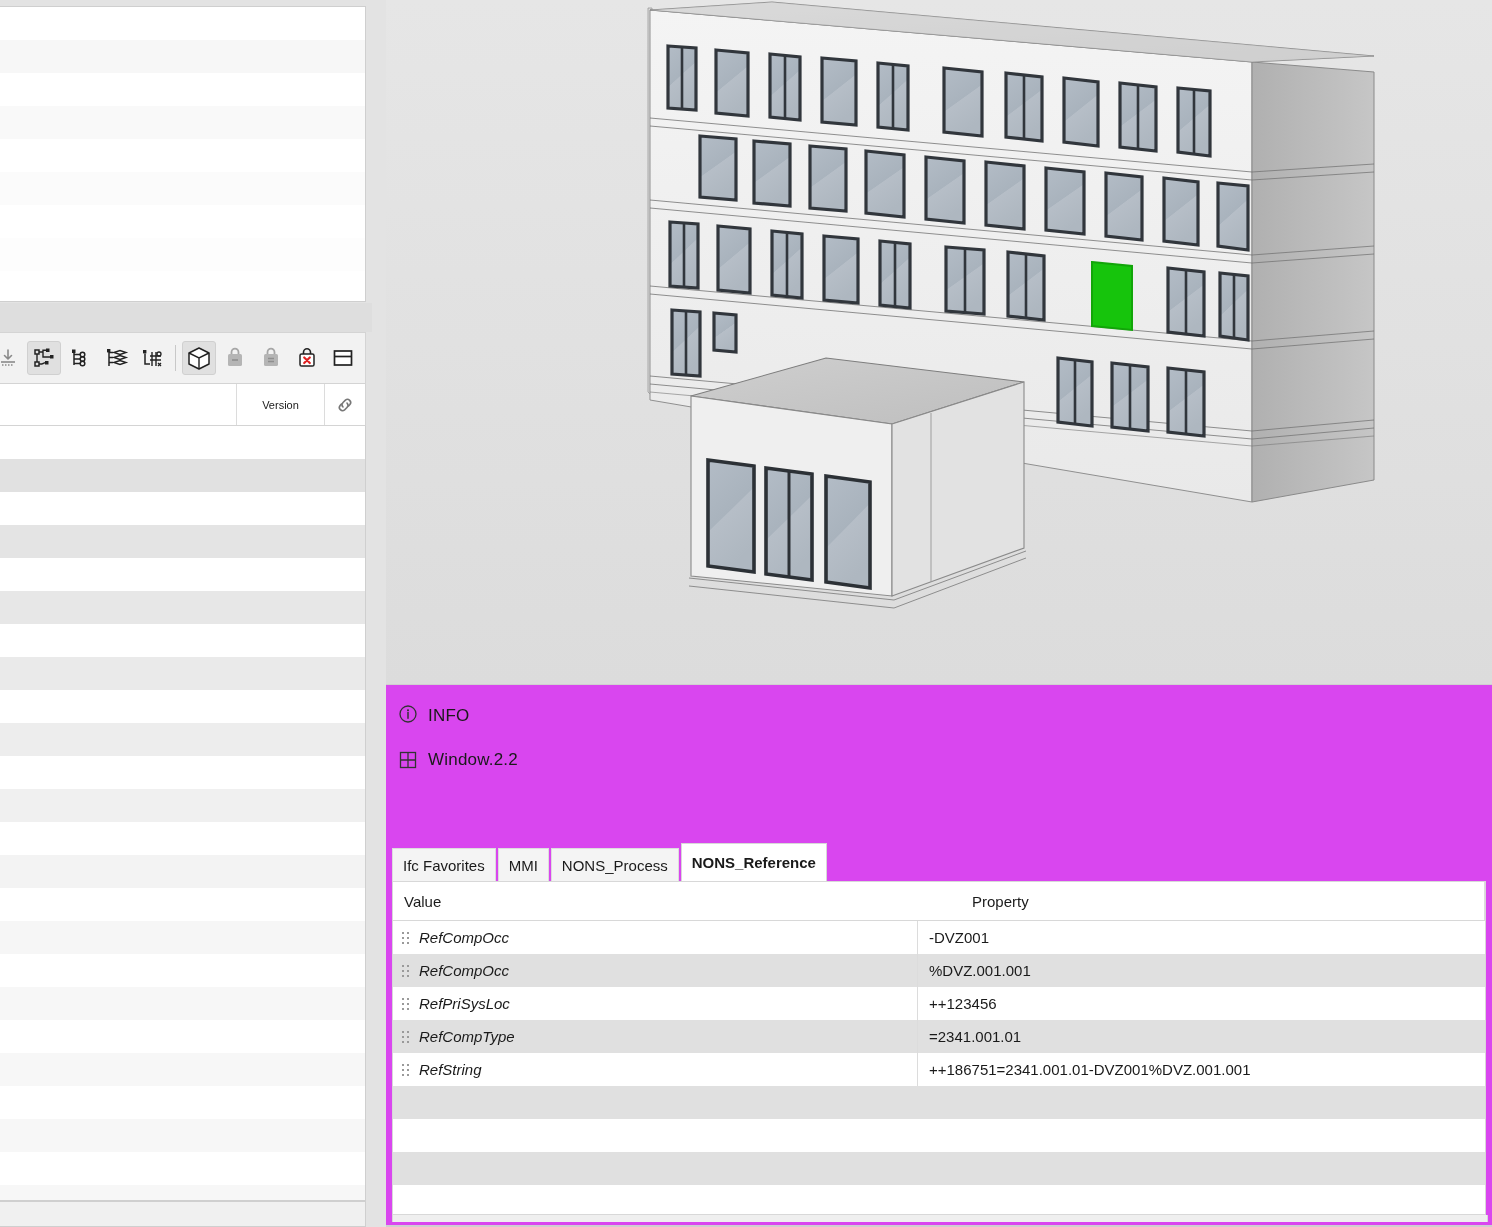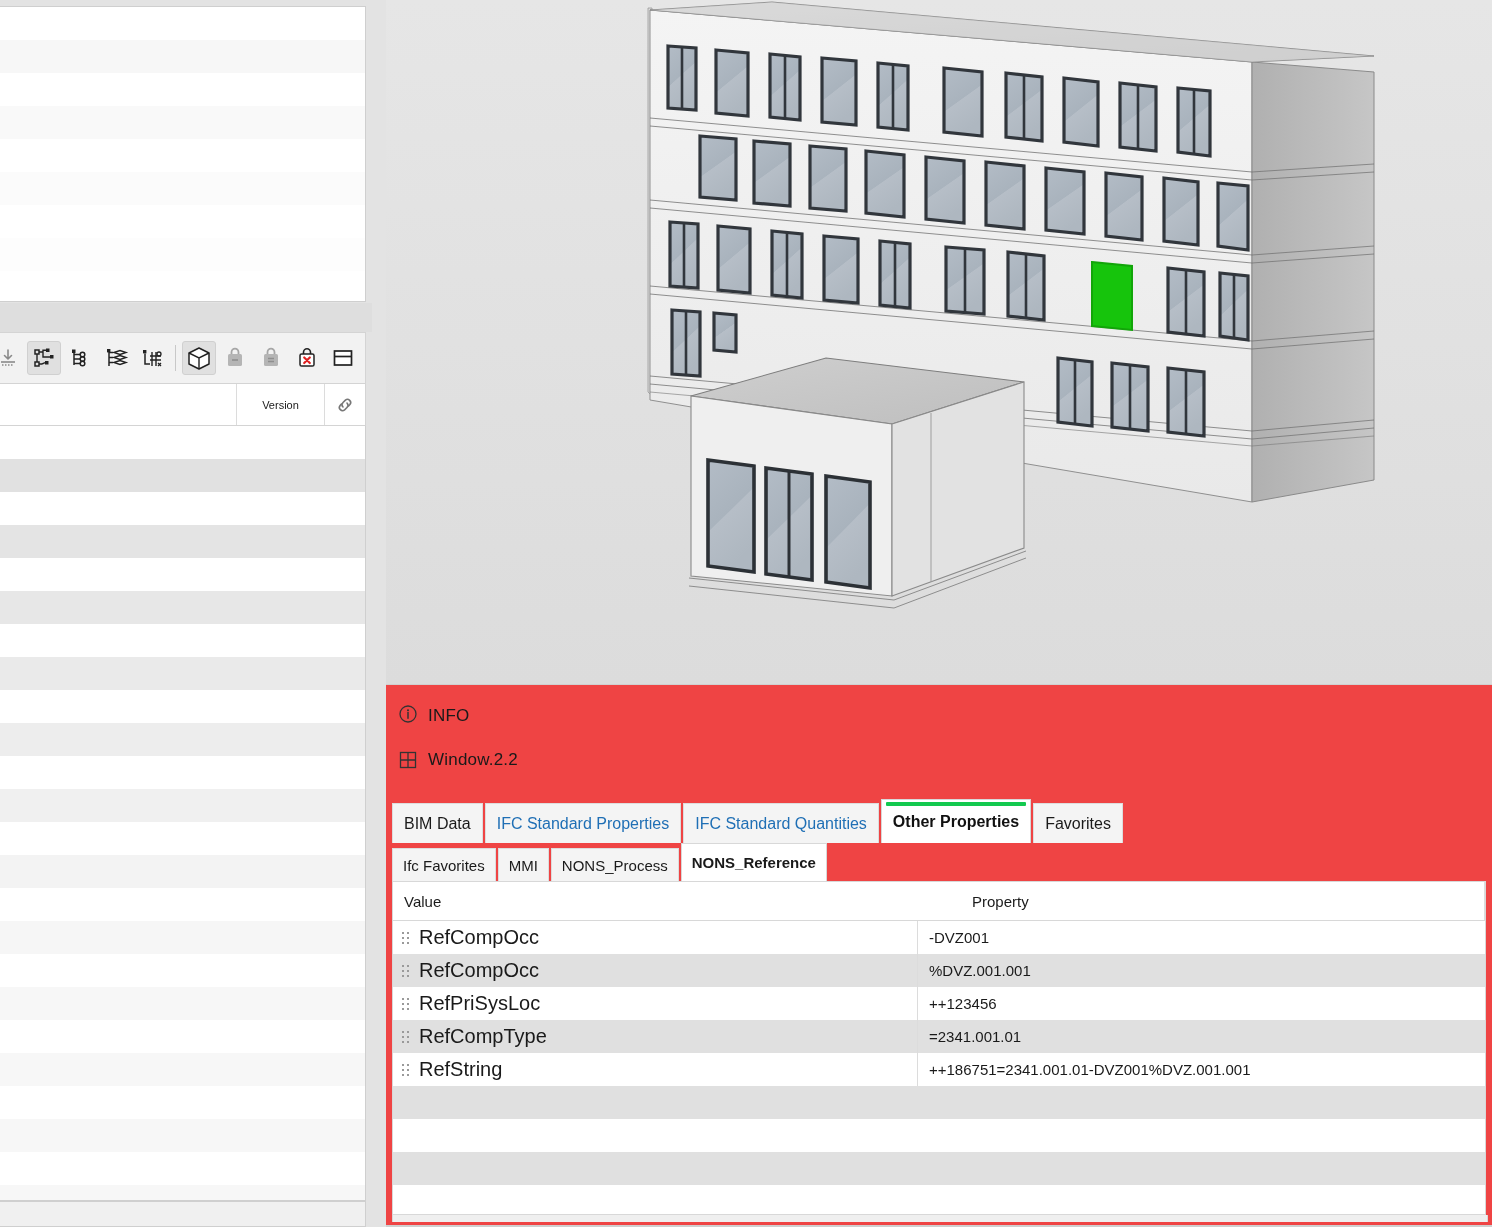--- a/index.html
+++ b/index.html
@@ -53,21 +53,21 @@
   
   #right-column{position:absolute;left:386px;top:0;width:1106px;height:1227px;}
 
   
   #viewport-3d{position:absolute;left:0;top:0;width:1106px;height:684px;
     background:linear-gradient(180deg,#e6e6e6 0%,#dcdcdc 100%);overflow:hidden;}
   #viewport-3d svg{display:block;}
 
   
   #props-panel{position:absolute;left:0;top:684px;width:1106px;height:543px;
-    background:#ef4444;border-top:1px solid #d0d0d0;box-sizing:border-box;}
+    background:#d946ef;border-top:1px solid #d0d0d0;box-sizing:border-box;}
   #info-title-row{position:absolute;left:12px;top:19px;display:flex;align-items:center;gap:10px;}
   #info-obj-row{position:absolute;left:12px;top:65px;display:flex;align-items:flex-start;gap:10px;}
   .info-label{font-size:17px;color:#1a1a1a;letter-spacing:.2px;}
 
   
   #tabstrip-main{position:absolute;left:6px;top:114px;height:44px;display:flex;align-items:flex-end;}
   .tab{height:40px;display:flex;align-items:center;padding:0 11px;box-sizing:border-box;
     background:#f4f4f4;border:1px solid #dddddd;border-bottom:none;margin-right:2px;
     font-size:16px;color:#1f6fb5;position:relative;white-space:nowrap;}
   .tab.dark{color:#1a1a1a;}
@@ -87,21 +87,21 @@
   #table-head{display:flex;height:38px;align-items:center;border-bottom:1px solid #d8d8d8;background:#ffffff;}
   #table-head .th{font-size:15px;color:#1a1a1a;display:flex;align-items:center;height:100%;}
   .th-prop{width:525px;padding-left:12px;box-sizing:border-box;border-right:1px solid #dcdcdc;}
   .th-val{flex:1;padding-left:11px;box-sizing:border-box;}
   .trow{display:flex;height:33px;align-items:center;}
   .trow.alt{background:#e0e0e0;}
   .trow .td-prop{width:525px;display:flex;align-items:center;height:100%;box-sizing:border-box;
     border-right:1px solid #dcdcdc;}
   .trow .td-val{flex:1;padding-left:11px;box-sizing:border-box;font-size:15px;color:#1a1a1a;white-space:nowrap;}
   .drag-handle{width:26px;display:flex;align-items:center;justify-content:center;}
-  .prop-name{font-size:20px;color:#1a1a1a;}
+  .prop-name{font-size:15px;color:#1a1a1a;font-style:italic;}
   .erow{height:33px;}
   .erow.alt{background:#e0e0e0;}
   #table-hscroll{position:absolute;left:6px;top:530px;width:1094px;height:7px;background:#efefef;
     border-left:1px solid #d8d8d8;border-right:1px solid #d8d8d8;}
   #panel-bottom-bar{position:absolute;left:0;top:540px;width:1106px;height:3px;background:#cfcfcf;}
 </style>
 </head>
 <body>
 
 <div class="root">
@@ -491,38 +491,20 @@
       <div id="info-obj-row">
         <span>
           <svg width="20" height="20" viewBox="0 0 20 20">
             <rect x="2.5" y="2.5" width="15" height="15" fill="none" stroke="#333" stroke-width="1.3"></rect>
             <path d="M10 2.5 V17.5 M2.5 10 H17.5" stroke="#333" stroke-width="1.3"></path>
           </svg>
         </span>
         <span class="info-label">Window.2.2</span>
       </div>
 
-      <div id="tabstrip-main">
-          <div class="tab dark">
-            <span>BIM Data</span>
-          </div>
-          <div class="tab">
-            <span>IFC Standard Properties</span>
-          </div>
-          <div class="tab">
-            <span>IFC Standard Quantities</span>
-          </div>
-          <div class="tab dark active">
-            <div class="tab-accent" style="background: rgb(19, 201, 79);"></div>
-            <span>Other Properties</span>
-          </div>
-          <div class="tab dark">
-            <span>Favorites</span>
-          </div>
-        </div>
       <div id="tabstrip-sub">
           <div class="subtab">
             <span>Ifc Favorites</span>
           </div>
           <div class="subtab">
             <span>MMI</span>
           </div>
           <div class="subtab">
             <span>NONS_Process</span>
           </div>

